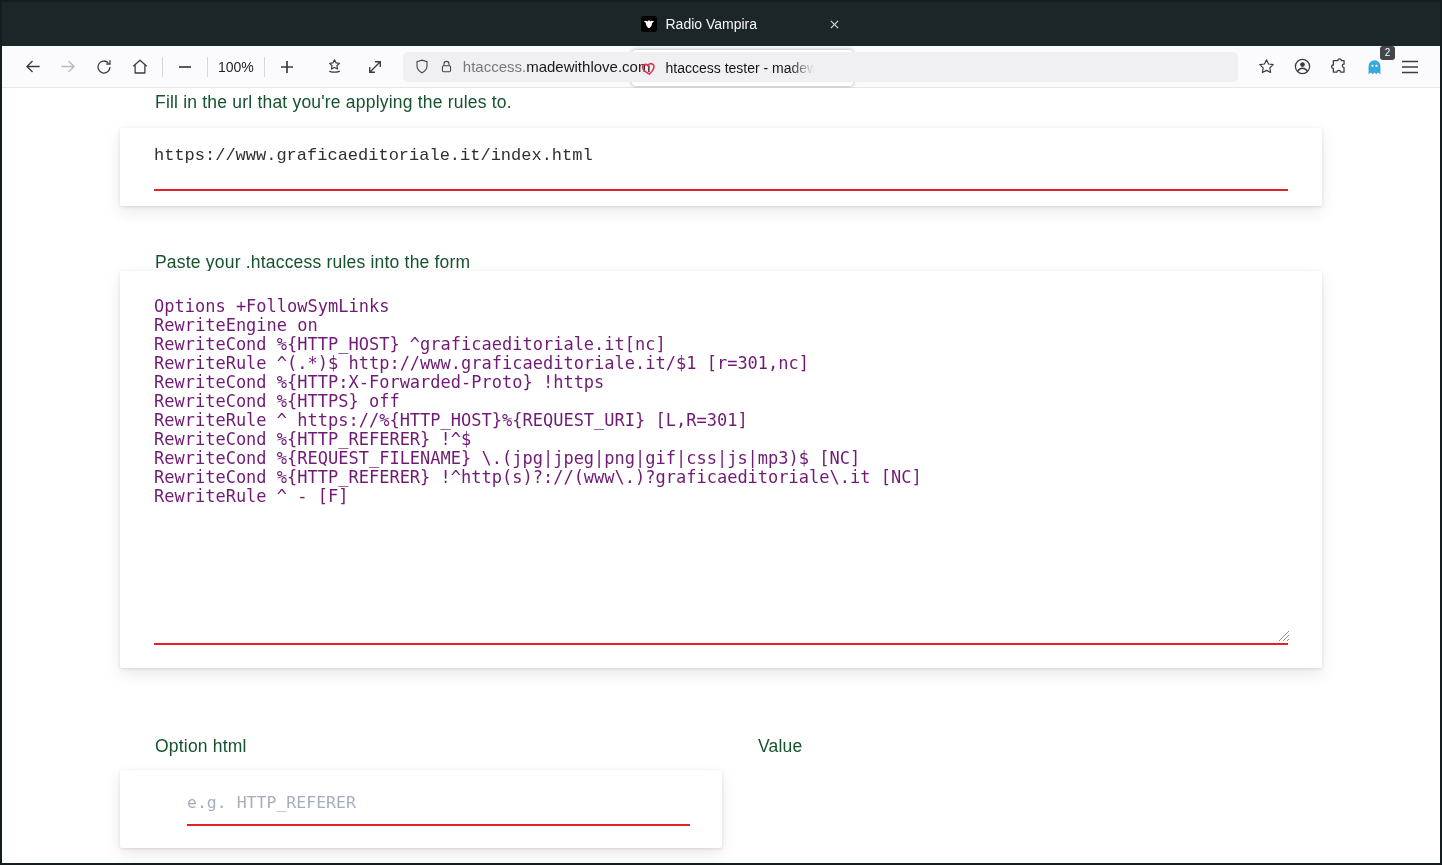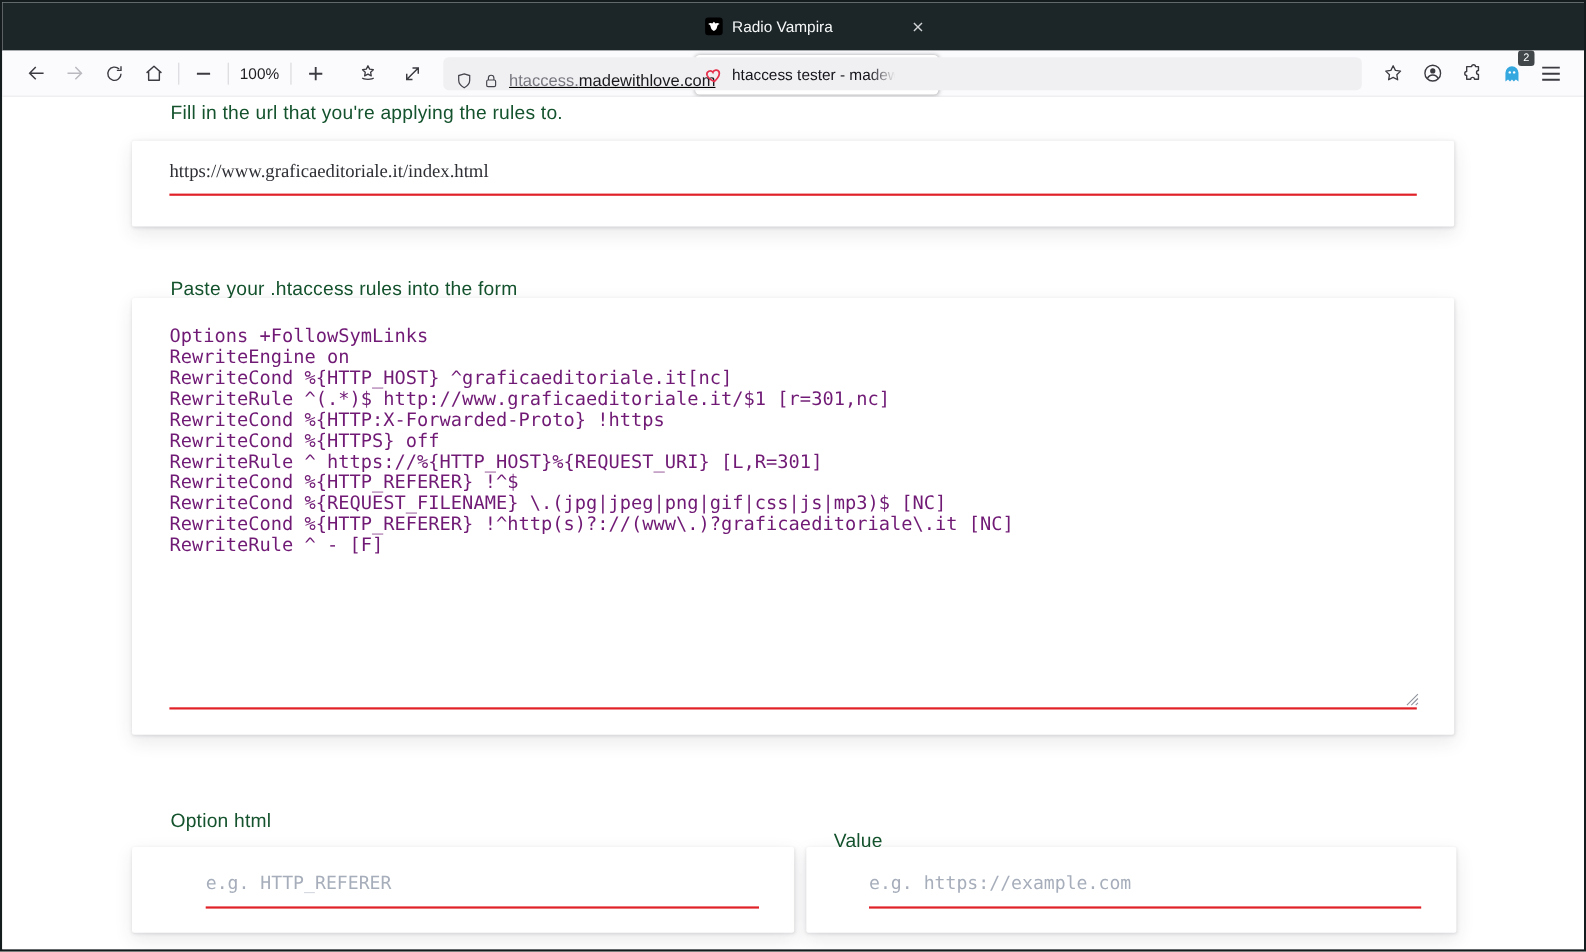--- a/index.html
+++ b/index.html
@@ -20,35 +20,35 @@
   .tabbar-spacer { flex:1; }
   .tabbar-btn { display:flex; align-items:center; justify-content:center; width:30px; height:30px; color:#ced3d4; }
   .win-controls { display:flex; align-items:center; gap:16px; margin:0 14px 0 56px; }
 
   
   .toolbar { height:42px; background:#fbfbfd; border-bottom:1px solid #e7e7ea; display:flex; align-items:center; padding:0 12px; }
   .tbtn { display:flex; align-items:center; justify-content:center; width:32px; height:30px; border-radius:4px; color:#3b3b42; flex:0 0 auto; margin:0 2px; }
   .tbtn.disabled { color:#b9b9bf; }
   .zoom-level { font-size:14px; color:#1f1f24; padding:0 6px; }
   .vsep { width:1px; height:20px; background:#d8d8dc; margin:0 4px; }
-  .urlbar { flex:1; display:flex; align-items:flex-end; gap:9px; height:30px; background:#f0f0f3; border-radius:5px; margin:0 10px; padding:0 11px;text-decoration:underline; }
+  .urlbar { flex:1; display:flex; align-items:center; gap:9px; height:30px; background:#f0f0f3; border-radius:5px; margin:0 10px; padding:0 11px; }
   .urlbar .uicon { color:#44444c; display:flex; align-items:center; }
   .url-text { font-size:15px; color:#19191d; }
   .url-sub { color:#77777f; }
 
   
   .content { position:relative; height:775px; background:#fff; }
   .plabel { position:absolute; font-size:17.5px; color:#14532d; letter-spacing:.2px; }
   .card { position:absolute; background:#fff; border-radius:2px; box-shadow:0 1px 3px rgba(50,50,65,.14), 0 6px 16px rgba(50,50,65,.10); }
   .card-url   { left:118px; top:40px;  width:1202px; height:78px; }
   .card-rules { left:118px; top:183px; width:1202px; height:397px; }
   .card-opt   { left:118px; top:682px; width:602px;  height:78px; }
   .card-val   { left:731px; top:682px; width:591px;  height:78px; }
 
-  .mono-input { position:absolute; left:34px; right:34px; top:18px; border:none; border-bottom:2px solid #e02127; outline:none; background:transparent; font-family:Liberation Serif, serif; font-size:17px; color:#2e2f35; padding:0 0 10px 0; }
+  .mono-input { position:absolute; left:34px; right:34px; top:18px; border:none; border-bottom:2px solid #e02127; outline:none; background:transparent; font-family:Liberation Mono, monospace; font-size:17px; color:#2e2f35; padding:0 0 24px 0; }
   .rules-area { position:absolute; left:34px; right:34px; top:20px; height:354px; border:none; border-bottom:2px solid #e02127; outline:none; background:transparent; resize:none; overflow:hidden; font-family:"DejaVu Sans Mono", monospace; font-size:17px; line-height:19px; color:#701a75; padding:6px 0 0 0; white-space:pre; }
   .small-input { position:absolute; left:34px; right:32px; top:20px; height:36px; border:none; border-bottom:2px solid #e02127; outline:none; background:transparent; font-family:"DejaVu Sans Mono", monospace; font-size:16.5px; color:#2e2f35; padding:0 0 10px 0;margin-left:33px; }
   .small-input::placeholder, .mono-input::placeholder { color:#a7aebb; opacity:1; }
   .resize-handle { position:absolute; right:32px; bottom:26px; color:#8f939c; }
 
   .badge { position:absolute; top:-6px; right:-5px; min-width:15px; height:14px; background:#41464b; color:#fff; font-size:10px; line-height:14px; text-align:center; border-radius:3px; padding:0 2px; }
   .ghost-wrap { position:relative; }
   svg { display:block; }
 </style>
 </head>
@@ -247,24 +247,21 @@
 RewriteCond %{HTTP_REFERER} !^http(s)?://(www\.)?graficaeditoriale\.it [NC]
 RewriteRule ^ - [F]</textarea>
       <span class="resize-handle">
         <svg width="12" height="12" viewBox="0 0 12 12">
             <path d="M11 1L1 11M11 5L5 11M11 9l-2 2" stroke="currentColor" stroke-width="1"></path>
           </svg>
       </span>
     </div>
 
     <div class="plabel" style="left:153px; top:648px;">Option html</div>
-    <div class="plabel" style="left:756px; top:666px;text-decoration:underline;">Value</div>
+    <div class="plabel" style="left:756px; top:648px;">Value</div>
 
     <div class="card card-opt">
       <input class="small-input" type="text" placeholder="e.g. HTTP_REFERER" style="">
     </div>
 
-    <div class="card card-val">
-      <input class="small-input" style="left: 24px;" type="text" placeholder="e.g. https://example.com">
-    </div>
 
   </div>
 </div>
 
 </body></html>

